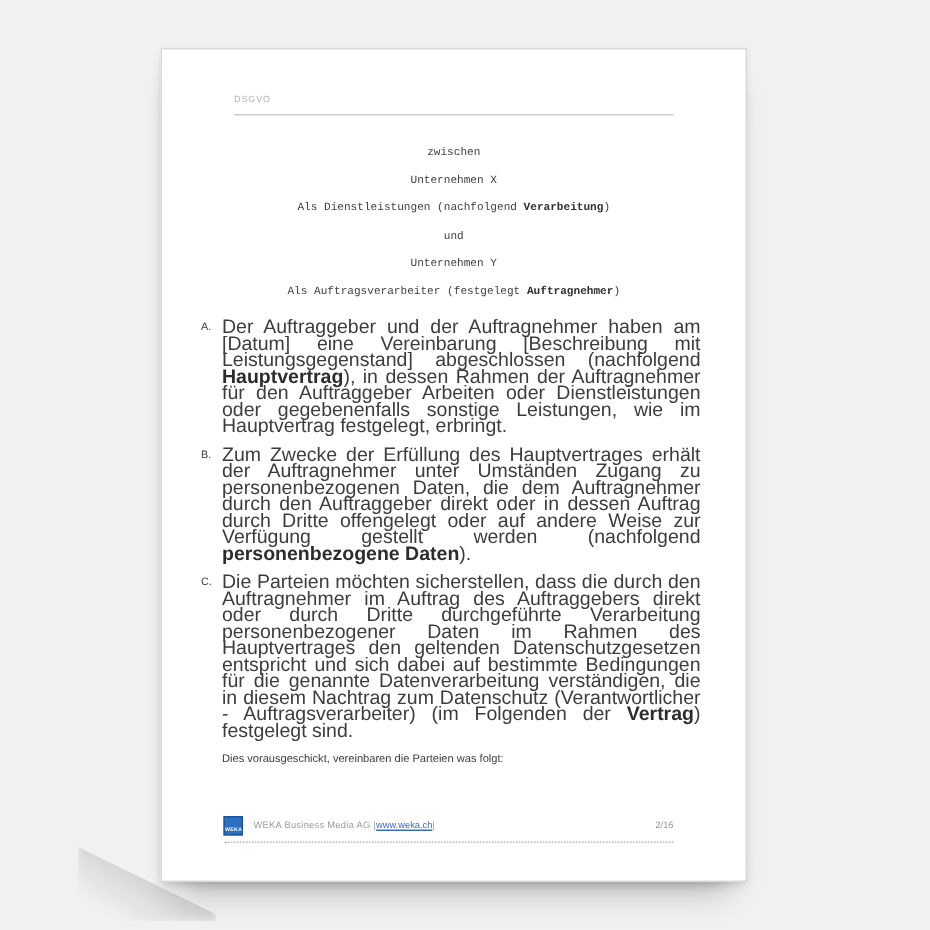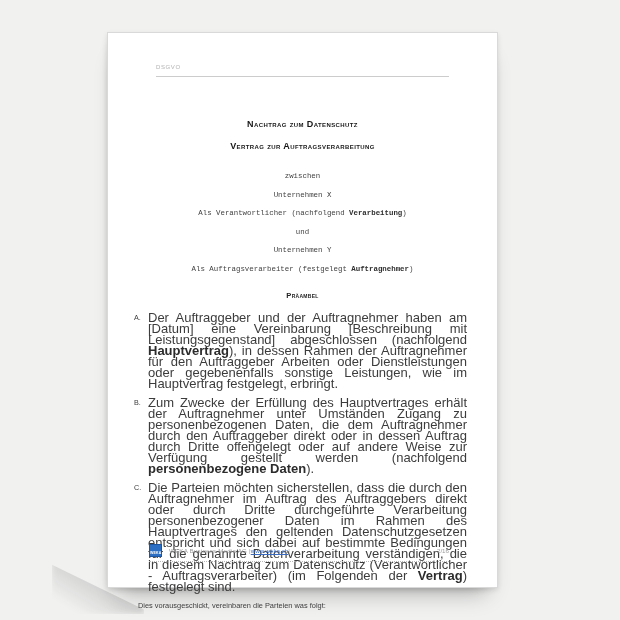--- a/index.html
+++ b/index.html
@@ -86,21 +86,21 @@
   }
   .clause-text {
     flex: 1;
     font-size: 13px;
     line-height: 11px;
     text-align: justify;
     color: #3c3c3c;
   }
   .clause-text b { color: #2c2c2c; }
   .closing {
-    margin: 9px 30px 0 30px;
+    margin: 9px 30px 0 40px;
     font-size: 7.4px;
     color: #3c3c3c;
   }
   .doc-footer {
     position: absolute;
     left: 41px;
     right: 48px;
     bottom: 25px;
   }
   .footer-row {
@@ -154,35 +154,30 @@
 <div class="canvas">
 
   <div class="curl-shadow"></div>
 
   <div class="page">
 
     <div class="doc-header">
       <span class="doc-header-label">DSGVO</span>
     </div>
 
-    <div class="titles">
-      <div class="doc-title">Nachtrag zum Datenschutz</div>
-      <div class="doc-title">Vertrag zur Auftragsverarbeitung</div>
-    </div>
 
     <div class="parties">
       <p class="party-line">zwischen</p>
       <p class="party-line">Unternehmen X</p>
-      <p class="party-line"><span>Als Verantwortlicher (nachfolgend </span><b>Verarbeitung</b><span>)</span></p>
+      <p class="party-line"><span>Als Dienstleistungen (nachfolgend </span><b>Verarbeitung</b><span>)</span></p>
       <p class="party-line">und</p>
       <p class="party-line">Unternehmen Y</p>
       <p class="party-line"><span>Als Auftragsverarbeiter (festgelegt </span><b>Auftragnehmer</b><span>)</span></p>
     </div>
 
-    <div class="section-heading">Präambel</div>
 
     <div class="clauses">
 
       <div class="clause">
         <span class="clause-label">A.</span>
         <span class="clause-text"><span>Der Auftraggeber und der Auftragnehmer haben am [Datum] eine Vereinbarung [Beschreibung mit Leistungsgegenstand] abgeschlossen (nachfolgend </span><b>Hauptvertrag</b><span>), in dessen Rahmen der Auftragnehmer für den Auftraggeber Arbeiten oder Dienstleistungen oder gegebenenfalls sonstige Leistungen, wie im Hauptvertrag festgelegt, erbringt.</span></span>
       </div>
 
       <div class="clause">
         <span class="clause-label">B.</span>

